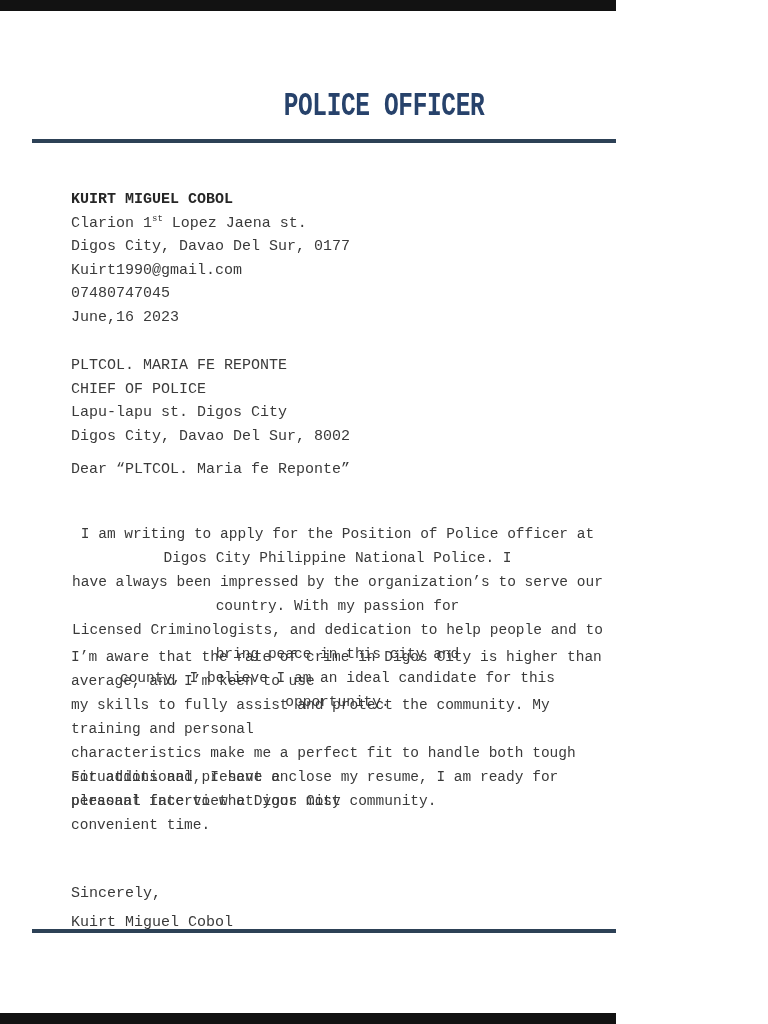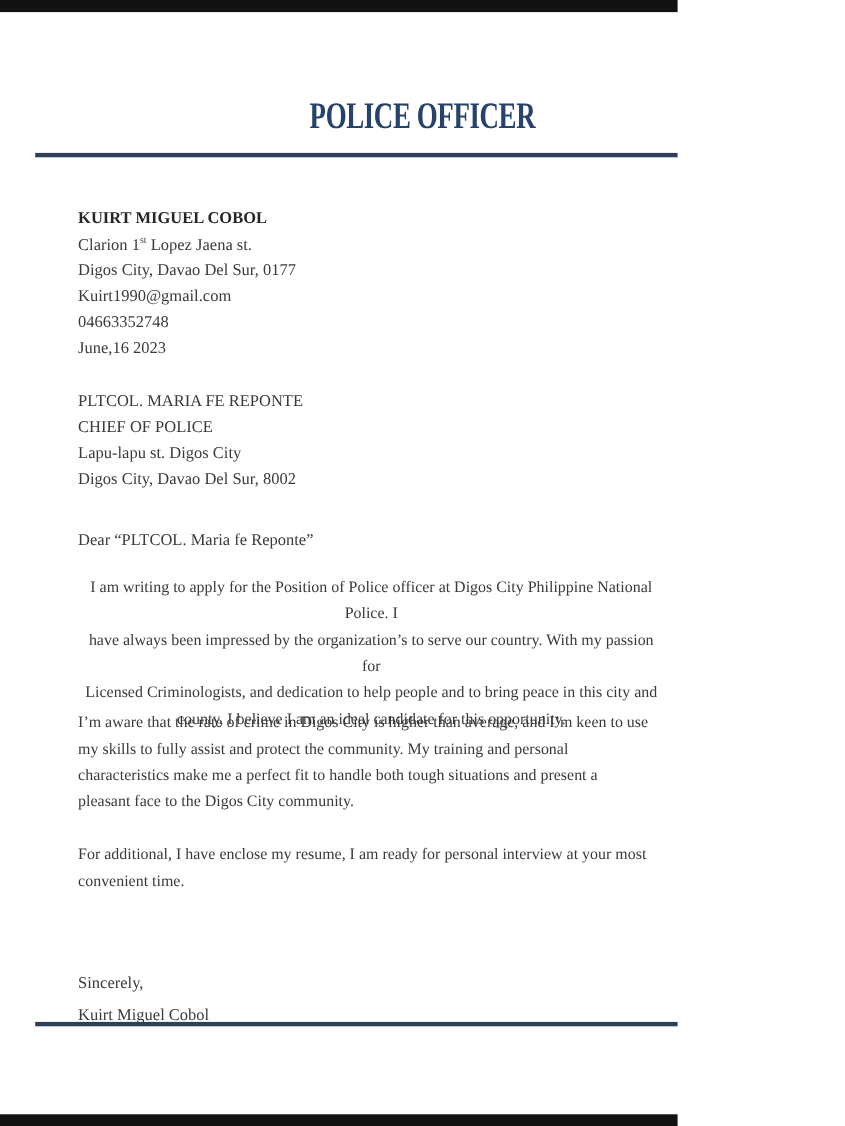--- a/index.html
+++ b/index.html
@@ -8,21 +8,21 @@
     --text:#3a3a3a;
     --bar:#121212;
     --page-bg:#ffffff;
   }
   html,body{margin:0;padding:0;background:var(--page-bg);}
   .page{
     position:relative;
     width:616px;height:1024px;
     background:var(--page-bg);
     overflow:hidden;
-    font-family:Liberation Serif, serif;
+    font-family:Liberation Mono, monospace;
     color:var(--text);
   }
   .viewer-bar{
     position:absolute;left:0;width:768px;height:11px;
     background:var(--bar);
   }
   .viewer-bar.top{top:0;}
   .viewer-bar.bottom{bottom:0;}
   .doc-title{
     position:absolute;top:88px;left:0;width:768px;
@@ -40,21 +40,21 @@
   }
   .rule.top-rule{top:139px;}
   .rule.bottom-rule{top:929px;}
   .block{position:absolute;left:59px;margin:12px;}
   .block p{margin:0;}
   .addr{font-size:15px;line-height:23.5px;}
   .sender-block{top:176px;}
   .recipient-block{top:342px;}
   .bold-name{font-weight:700;color:#262626;}
   sup{font-size:9px;line-height:0;}
-  .salutation{top:467px;font-size:15px;line-height:24px;}
+  .salutation{top:446px;font-size:15px;line-height:24px;}
   .para{
     font-size:14.5px;line-height:24px;
     white-space:pre-line;
   }
   .para-1{top:510px;text-align:center;}
   .para-2{top:633px;}
   .para-3{top:753px;}
   .closing{top:870px;font-size:15px;line-height:24px;}
   .signature{top:899px;font-size:15px;line-height:24px;}
 </style>
@@ -66,21 +66,21 @@
   <div class="viewer-bar top"></div>
 
   <h1 class="doc-title">POLICE OFFICER</h1>
   <div class="rule top-rule"></div>
 
   <div class="block sender-block">
     <p class="addr bold-name">KUIRT MIGUEL COBOL</p>
     <p class="addr"><span>Clarion 1</span><sup>st</sup><span> Lopez Jaena st.</span></p>
     <p class="addr">Digos City, Davao Del Sur, 0177</p>
     <p class="addr">Kuirt1990@gmail.com</p>
-    <p class="addr">04663352748</p>
+    <p class="addr">07480747045</p>
     <p class="addr">June,16 2023</p>
   </div>
 
   <div class="block recipient-block">
     <p class="addr">PLTCOL. MARIA FE REPONTE</p>
     <p class="addr">CHIEF OF POLICE</p>
     <p class="addr">Lapu-lapu st. Digos City</p>
     <p class="addr">Digos City, Davao Del Sur, 8002</p>
   </div>
 

